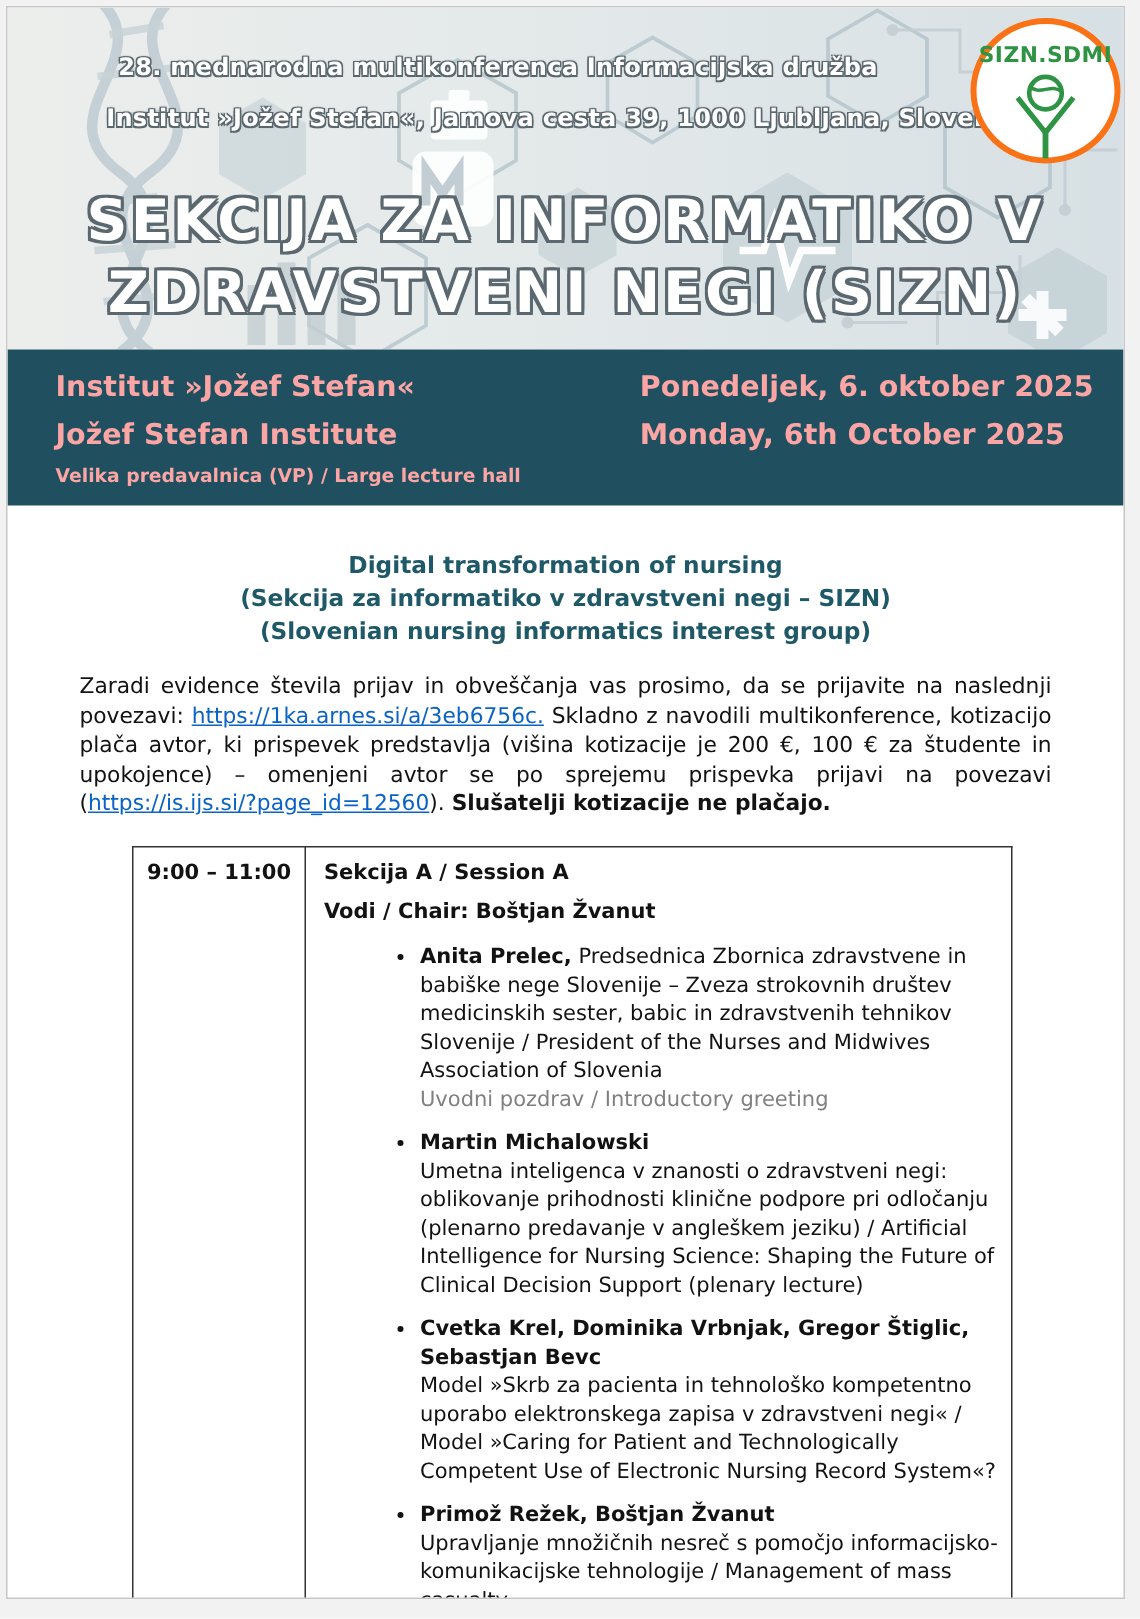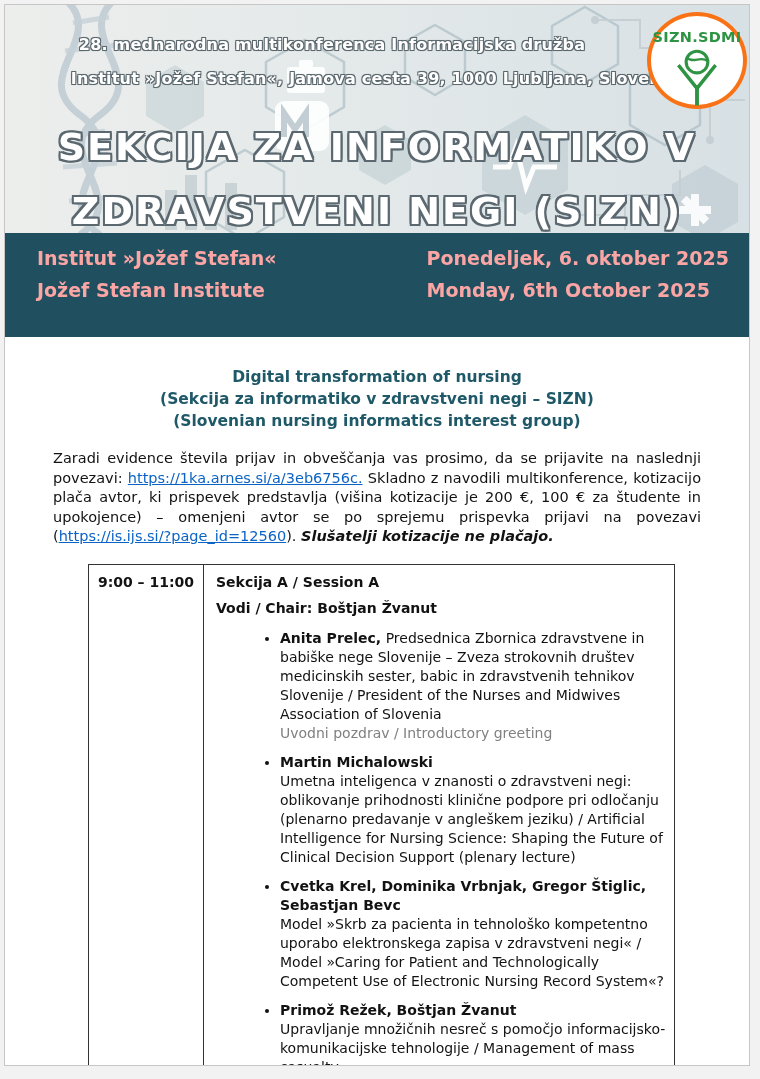--- a/index.html
+++ b/index.html
@@ -24,38 +24,38 @@
   }
   .hero-line1{top:30px;padding-right:90px;box-sizing:border-box;}
   .hero-line2{top:64px;box-sizing:border-box;}
   .hero-title{
     position:absolute;left:0;width:100%;text-align:center;
     color:#fff;font-weight:bold;font-size:38px;letter-spacing:2px;white-space:nowrap;
     text-shadow:-2px 0 0 #5b6870,2px 0 0 #5b6870,0 -2px 0 #5b6870,0 2px 0 #5b6870,
                 -2px -2px 0 #5b6870,2px -2px 0 #5b6870,-2px 2px 0 #5b6870,2px 2px 0 #5b6870;
   }
   .hero-title-1{top:120px;}
-  .hero-title-2{top:184px;}
+  .hero-title-2{top:168px;}
   .logo{
     position:absolute;right:2px;top:7px;width:100px;height:97px;
     background:#fff;border:4px solid #f97316;border-radius:50%;
     box-sizing:border-box;text-align:center;
   }
   .logo-text{color:#2e9444;font-weight:bold;font-size:14.5px;margin-top:13px;letter-spacing:.3px;}
   
   .band{position:relative;height:104px;background:#20505f;color:#fca5a5;}
   .band-left{position:absolute;left:32px;top:9px;font-size:19px;font-weight:bold;line-height:32px;}
   .band-right{position:absolute;right:20px;top:9px;font-size:19px;font-weight:bold;line-height:32px;}
   .band-venue{position:absolute;left:32px;bottom:13px;font-size:12.5px;font-weight:bold;}
   
   .main{padding:29px 48px 0 48px;}
   .section-title{text-align:center;font-weight:bold;font-size:15.5px;line-height:22px;color:#1f5968;}
   .intro{margin-top:17px;text-align:justify;font-size:14.5px;line-height:19.5px;color:#121212;}
   .intro a{color:#0b63c5;text-decoration:underline;}
-  .intro-bold{font-weight:bold;font-style:italic;}
+  .intro-bold{font-weight:bold;}
   table.schedule{
     margin:17px 0 0 35px;border-collapse:collapse;width:587px;
     font-size:14px;line-height:19px;color:#121212;table-layout:fixed;
   }
   table.schedule td{border:1.5px solid #333;vertical-align:top;}
   .time-cell{width:112px;text-align:center;font-weight:bold;padding-top:8px;}
   .session-cell{padding:8px 8px 8px 12px;}
   .session-title{font-weight:bold;margin:0 0 7px 0;}
   .session-chair{font-weight:bold;margin:0 0 11px 0;}
   ul.session-items{margin:0 0 0 64px;padding:0;}
@@ -162,20 +162,21 @@
 
   <div class="band">
     <div class="band-left">
       <div>Institut »Jožef Stefan«</div>
       <div>Jožef Stefan Institute</div>
     </div>
     <div class="band-right">
       <div>Ponedeljek, 6. oktober 2025</div>
       <div>Monday, 6th October 2025</div>
     </div>
+    <div class="band-venue">Velika predavalnica (VP) / Large lecture hall</div>
   </div>
 
   <div class="main">
     <div class="section-title">
       <div>Digital transformation of nursing</div>
       <div>(Sekcija za informatiko v zdravstveni negi – SIZN)</div>
       <div>(Slovenian nursing informatics interest group)</div>
     </div>
 
     <p class="intro"><span>Zaradi evidence števila prijav in obveščanja vas prosimo, da se prijavite na naslednji povezavi: </span><a href="#">https://1ka.arnes.si/a/3eb6756c.</a><span> Skladno z navodili multikonference, kotizacijo plača avtor, ki prispevek predstavlja (višina kotizacije je 200 €, 100 € za študente in upokojence) – omenjeni avtor se po sprejemu prispevka prijavi na povezavi (</span><a href="#">https://is.ijs.si/?page_id=12560</a><span>). </span><span class="intro-bold">Slušatelji kotizacije ne plačajo.</span></p>

